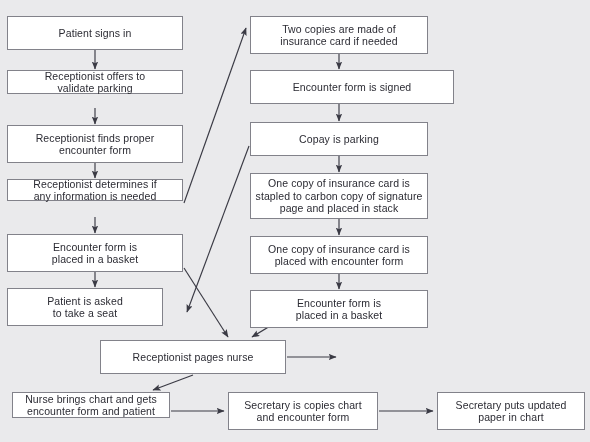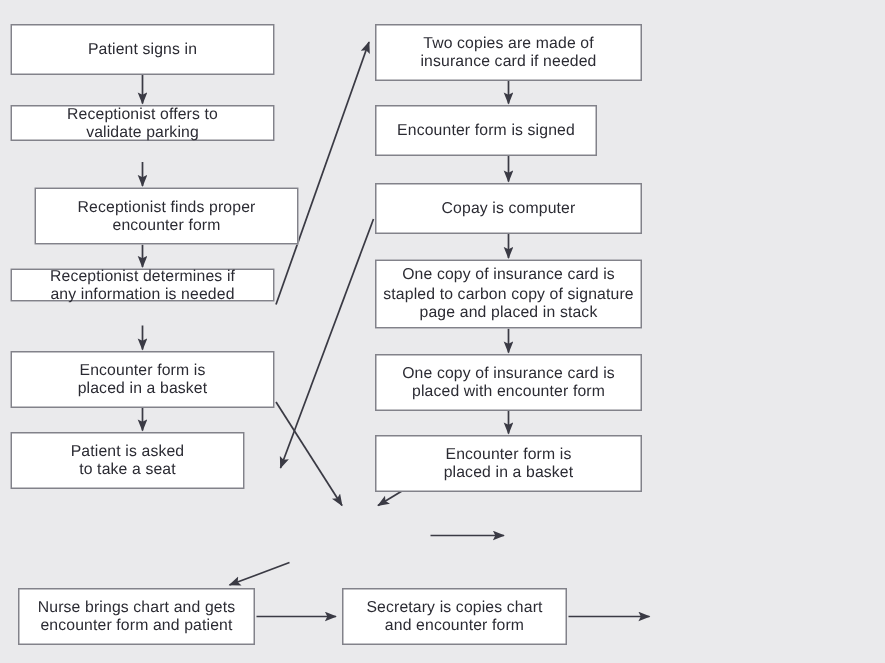--- a/index.html
+++ b/index.html
@@ -73,51 +73,54 @@
       <line x1="171" y1="411" x2="224" y2="411"></line>
       <line x1="379" y1="411" x2="433" y2="411"></line>
     </g>
   </svg>
 
   <div class="node" style="left:7px;top:16px;width:176px;height:34px;">Patient signs in</div>
 
   <div class="node" style="left:7px;top:70px;width:176px;height:24px;">Receptionist offers to
 validate parking</div>
 
-  <div class="node" style="left:7px;top:125px;width:176px;height:38px;margin-left:16px;">Receptionist finds proper
+  <div class="node" style="left:7px;top:125px;width:176px;height:38px;">Receptionist finds proper
 encounter form</div>
 
   <div class="node" style="left:7px;top:179px;width:176px;height:22px;">Receptionist determines if
 any information is needed</div>
 
   <div class="node" style="left:7px;top:234px;width:176px;height:38px;">Encounter form is
 placed in a basket</div>
 
   <div class="node" style="left:7px;top:288px;width:156px;height:38px;">Patient is asked
 to take a seat</div>
 
   <div class="node" style="left:250px;top:16px;width:178px;height:38px;">Two copies are made of
 insurance card if needed</div>
 
-  <div class="node" style="left:250px;top:70px;width:148px;height:34px;">Encounter form is signed</div>
+  <div class="node" style="left:250px;top:70px;width:204px;height:34px;">Encounter form is signed</div>
 
-  <div class="node" style="left:250px;top:122px;width:178px;height:34px;">Copay is computer</div>
+  <div class="node" style="left:250px;top:122px;width:178px;height:34px;">Copay is parking</div>
 
   <div class="node" style="left:250px;top:173px;width:178px;height:46px;">One copy of insurance card is
 stapled to carbon copy of signature
 page and placed in stack</div>
 
   <div class="node" style="left:250px;top:236px;width:178px;height:38px;">One copy of insurance card is
 placed with encounter form</div>
 
   <div class="node" style="left:250px;top:290px;width:178px;height:38px;">Encounter form is
 placed in a basket</div>
 
+  <div class="node" style="left:100px;top:340px;width:186px;height:34px;">Receptionist pages nurse</div>
 
 
-  <div class="node" style="left:12px;top:392px;width:158px;height:38px;">Nurse brings chart and gets
+  <div class="node" style="left:12px;top:392px;width:158px;height:26px;">Nurse brings chart and gets
 encounter form and patient</div>
 
   <div class="node" style="left:228px;top:392px;width:150px;height:38px;">Secretary is copies chart
 and encounter form</div>
 
+  <div class="node" style="left:437px;top:392px;width:148px;height:38px;">Secretary puts updated
+paper in chart</div>
 
 </div>
 
 </body></html>

